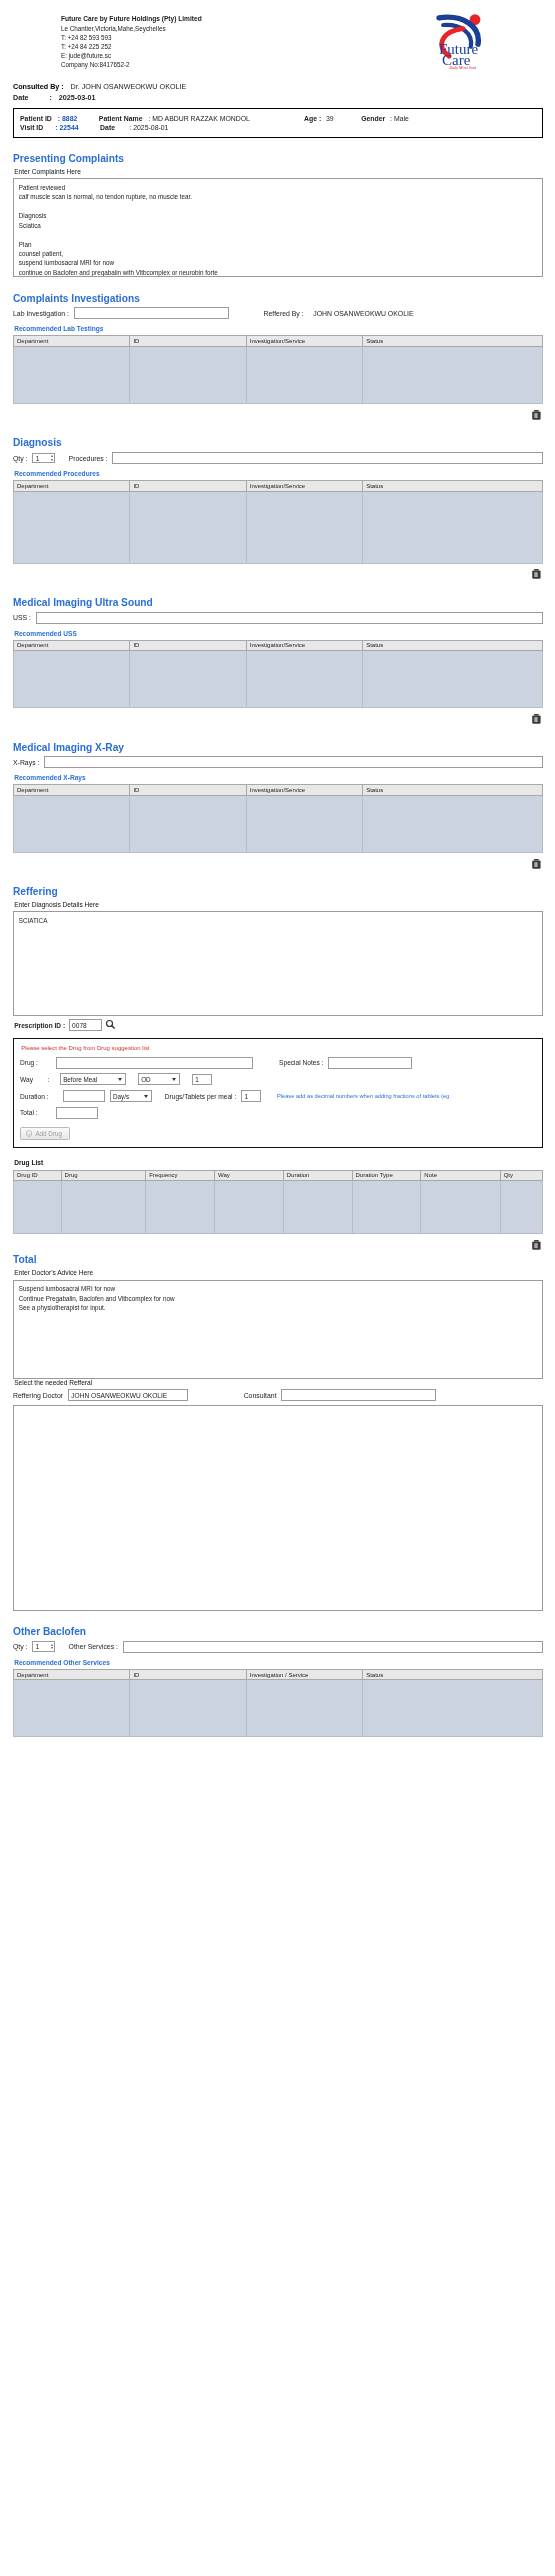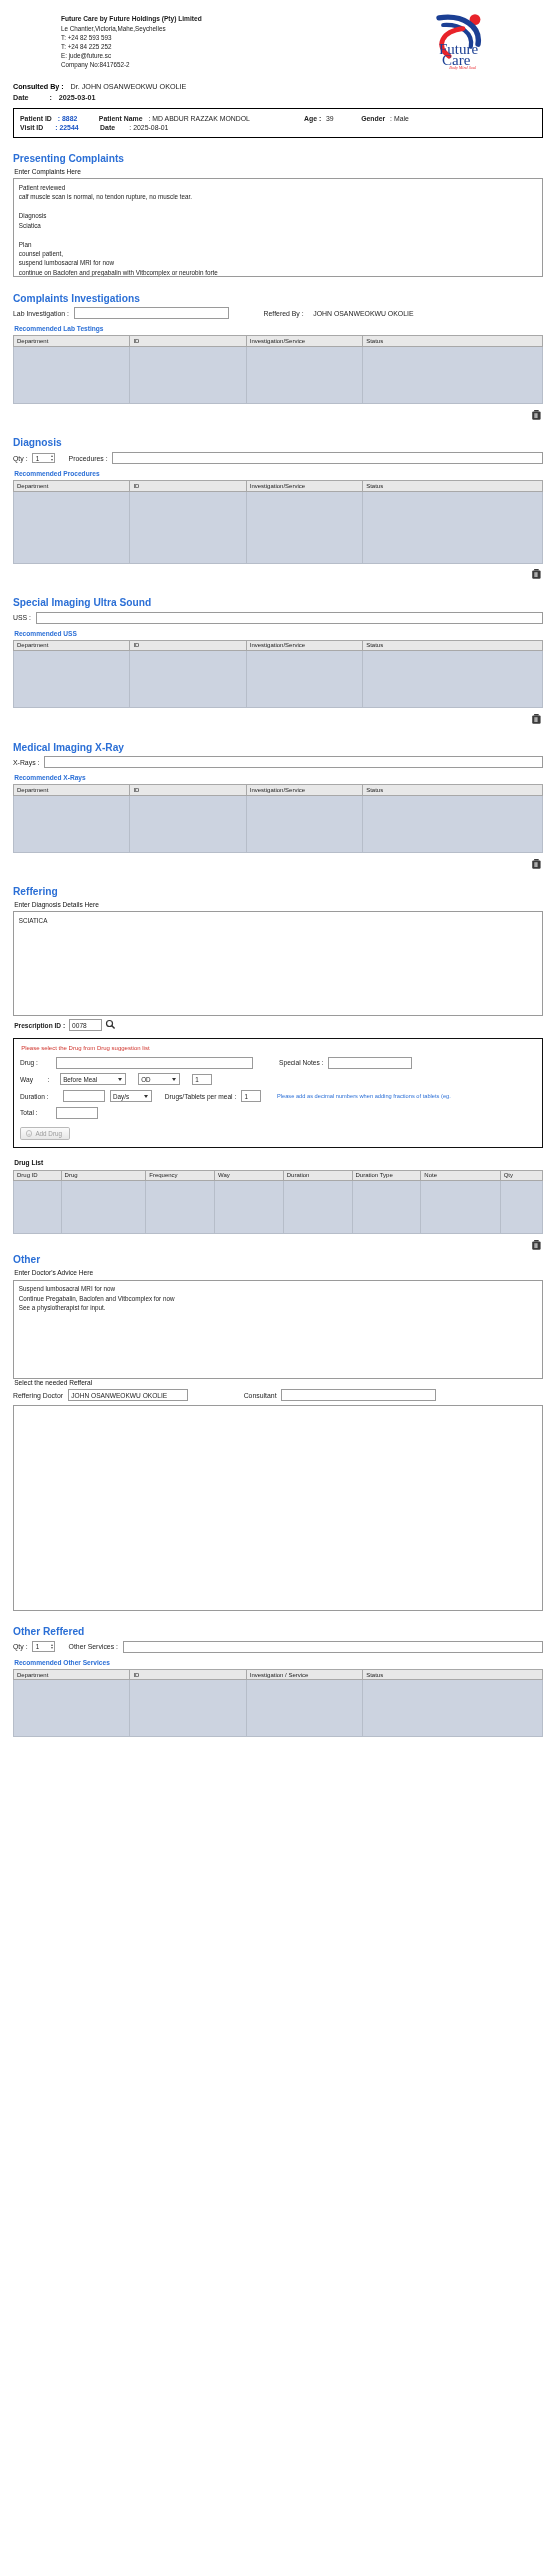--- a/index.html
+++ b/index.html
@@ -314,21 +314,21 @@
     <span class="trash">
       <svg width="10.8" height="12" viewBox="0 0 18 20">
           <rect x="2" y="4" width="14" height="14" rx="2" fill="#3b3b3b"></rect>
           <rect x="5" y="1.5" width="8" height="2.5" rx="1" fill="#3b3b3b"></rect>
           <rect x="6" y="7" width="1.6" height="8" fill="#fff"></rect>
           <rect x="9" y="7" width="1.6" height="8" fill="#fff"></rect>
         </svg>
     </span>
   </div>
 
-  <h2 class="sec">Special Imaging Ultra Sound</h2>
+  <h2 class="sec">Medical Imaging Ultra Sound</h2>
   <div class="row">
     <span class="lab">USS :</span>
     <span class="inp grow"></span>
   </div>
   <div class="blue-link">Recommended USS</div>
   <table class="grid">
     <thead>
         <tr>
       <th style="width:22%">Department</th>
       <th style="width:22%">ID</th>
@@ -475,36 +475,36 @@
     <span class="trash">
       <svg width="10.8" height="12" viewBox="0 0 18 20">
           <rect x="2" y="4" width="14" height="14" rx="2" fill="#3b3b3b"></rect>
           <rect x="5" y="1.5" width="8" height="2.5" rx="1" fill="#3b3b3b"></rect>
           <rect x="6" y="7" width="1.6" height="8" fill="#fff"></rect>
           <rect x="9" y="7" width="1.6" height="8" fill="#fff"></rect>
         </svg>
     </span>
   </div>
 
-  <h2 class="sec" style="margin-top:2.4px">Other</h2>
+  <h2 class="sec" style="margin-top:2.4px">Total</h2>
   <div class="sub-lbl">Enter Doctor's Advice Here</div>
   <div class="ta advice">Suspend lumbosacral MRI for now
 Continue Pregabalin, Baclofen and Vitbcomplex for now
 See a physiotherapist for input.</div>
 
   <div class="sub-lbl">Select the needed Refferal</div>
   <div class="row">
     <span class="lab">Reffering Doctor</span>
     <span class="inp" style="width:120px">JOHN OSANWEOKWU OKOLIE</span>
     <span class="lab" style="margin-left:51px">Consultant</span>
     <span class="inp" style="width:155px"></span>
   </div>
   <div class="ta referral"></div>
 
-  <h2 class="sec">Other Reffered</h2>
+  <h2 class="sec">Other Baclofen</h2>
   <div class="row">
     <span class="lab">Qty :</span>
     <span class="spin">1</span>
     <span class="lab" style="margin-left:8.4px">Other Services  :</span>
     <span class="inp grow"></span>
   </div>
   <div class="blue-link">Recommended Other Services</div>
   <table class="grid">
     <thead>
         <tr>

